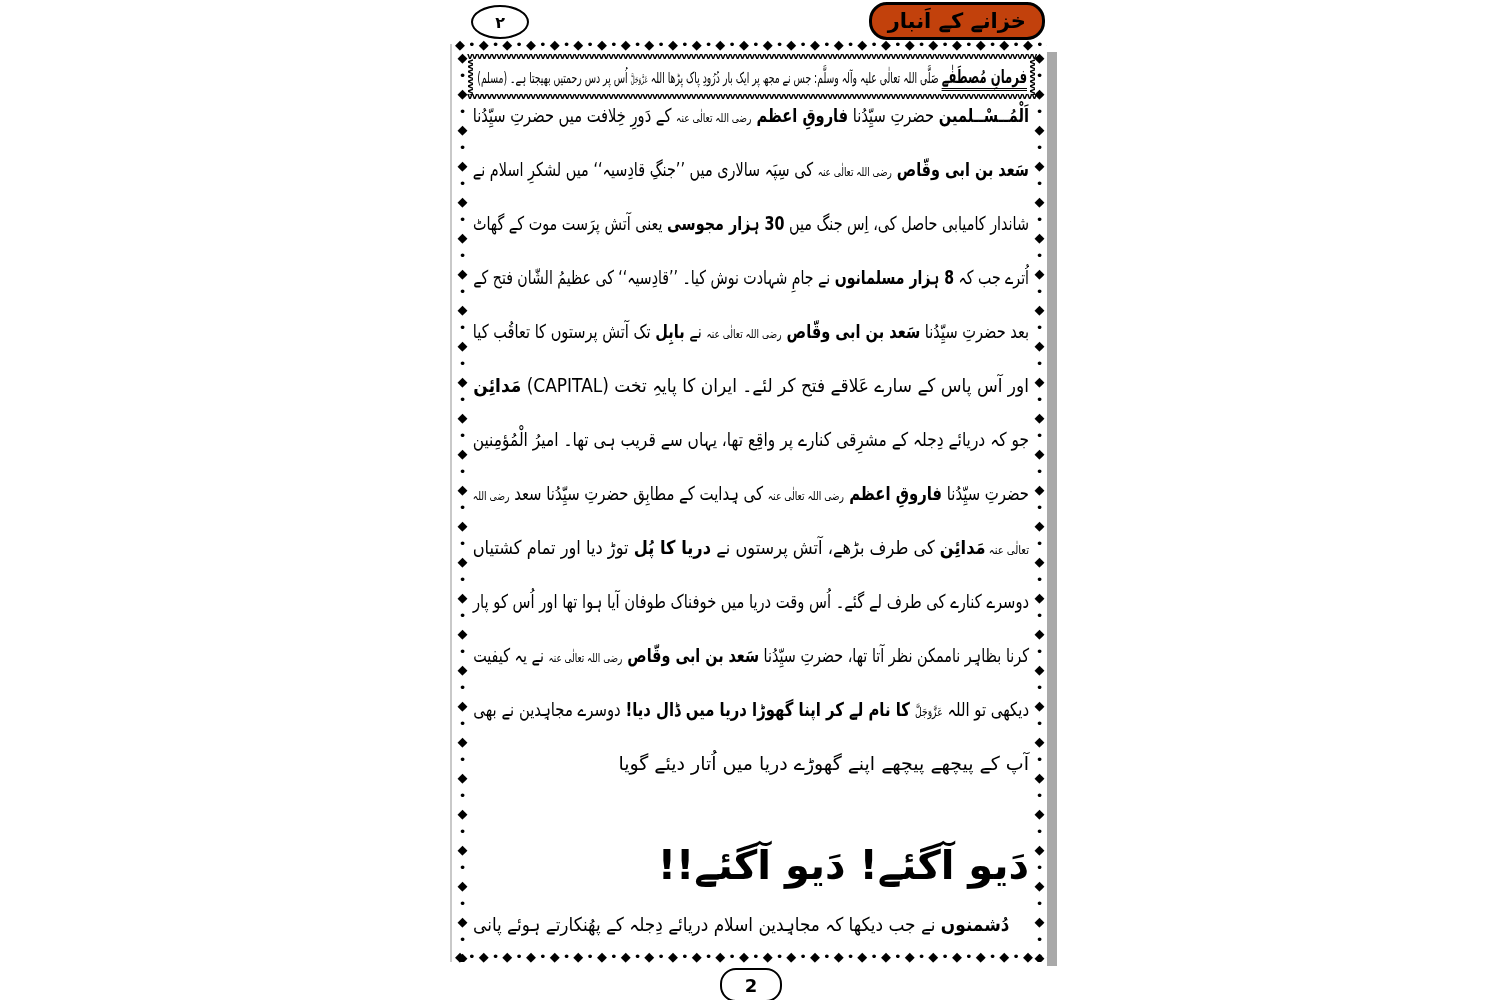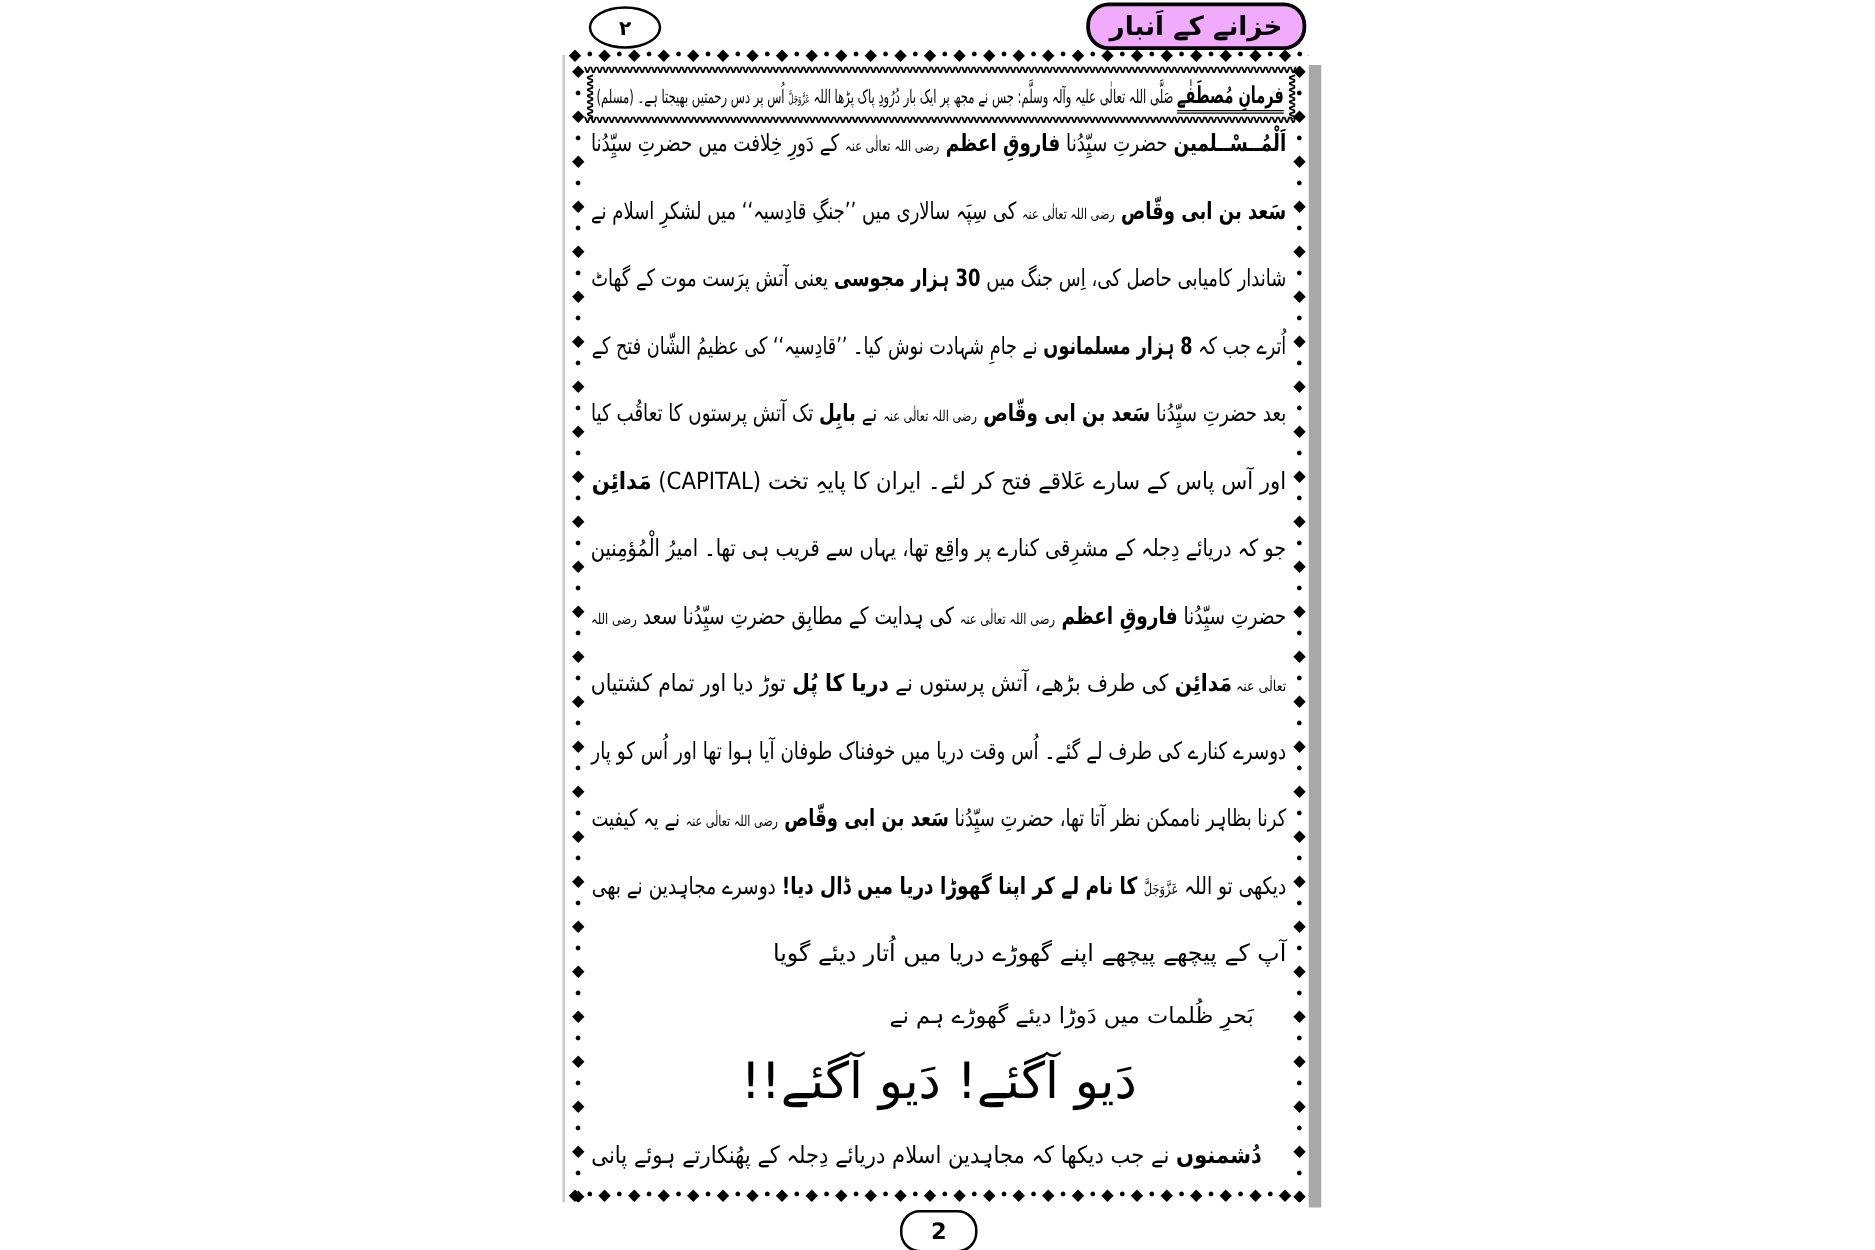--- a/index.html
+++ b/index.html
@@ -3,21 +3,21 @@
 <meta charset="utf-8">
 <style>
   html,body{margin:0;padding:0;background:#ffffff;}
   .canvas{position:relative;width:1500px;height:1000px;background:#ffffff;overflow:hidden;
           font-family:"DejaVu Sans",sans-serif;color:#000;}
   .page{position:absolute;left:455px;top:0;width:592px;height:1000px;direction:rtl;}
 
   
   .title-box{position:absolute;top:2px;right:2px;height:30px;border:3px solid #000;
              border-radius:18px;padding:1px 16px;display:flex;align-items:center;justify-content:center;
-             font-weight:bold;font-size:21px;background:#f0abfc;z-index:3;}
+             font-weight:bold;font-size:21px;background:#c2410c;z-index:3;}
   .pnum-oval{position:absolute;top:5px;left:16px;width:54px;height:30px;border:2.5px solid #000;
              border-radius:50%;display:flex;align-items:center;justify-content:center;
              font-size:16px;font-weight:bold;background:#fff;z-index:3;}
 
   
   .hband{position:absolute;left:0;width:592px;height:15px;line-height:14px;font-size:13px;
          letter-spacing:3px;white-space:nowrap;overflow:hidden;text-align:center;direction:ltr;}
   .hband.top{top:38px;}
   .hband.bottom{top:950px;}
   .vband{position:absolute;top:50px;height:912px;width:15px;writing-mode:vertical-rl;
@@ -40,21 +40,21 @@
   .hadith-line{position:absolute;top:8px;bottom:8px;left:10px;right:10px;display:block;
                line-height:32px;font-size:15px;white-space:nowrap;text-align:center;}
 
   
   .body{position:absolute;top:88px;left:18px;right:18px;}
   .bl{height:54px;line-height:54px;font-size:19px;white-space:nowrap;overflow:visible;
       text-align:justify;text-align-last:justify;}
   .bl.short{text-align:center;text-align-last:right;}
   .verse{height:44px;display:flex;direction:rtl;justify-content:space-between;align-items:center;
          padding:0 26px;font-size:18px;white-space:nowrap;}
-  .headline{height:66px;line-height:62px;text-align:center;font-size:40px;font-weight:normal;
+  .headline{height:66px;line-height:62px;text-align:right;font-size:40px;font-weight:bold;
             white-space:nowrap;}
   .footline{height:48px;line-height:48px;font-size:19px;white-space:nowrap;text-align:right;
             padding-right:22px;}
 
   
   .seg-n{font-weight:normal;}
   .seg-b{font-weight:bold;}
   .seg-sm{font-size:0.62em;font-weight:normal;}
   .seg-lbl{font-weight:bold;font-size:1.25em;border-bottom:3px double #000;padding-bottom:1px;}
 
@@ -99,21 +99,20 @@
       <div class="bl fit" style="transform-origin: right center; transform: scaleX(0.766897);"><span class="seg-n">بعد حضرتِ سیِّدُنا </span><span class="seg-b">سَعد بن ابی وقّاص </span><span class="seg-sm">رضی اللہ تعالٰی عنہ</span><span class="seg-n"> نے </span><span class="seg-b">بابِل</span><span class="seg-n"> تک آتش پرستوں کا تعاقُب کیا</span></div>
       <div class="bl fit" style="transform-origin: right center; transform: scaleX(0.89533);"><span class="seg-n">اور آس پاس کے سارے عَلاقے فتح کر لئے۔ ایران کا پایہِ تخت (CAPITAL) </span><span class="seg-b">مَدائِن</span></div>
       <div class="bl fit" style="transform-origin: right center; transform: scaleX(0.812865);"><span class="seg-n">جو کہ دریائے دِجلہ کے مشرِقی کنارے پر واقِع تھا، یہاں سے قریب ہی تھا۔ امیرُ الْمُؤمِنین</span></div>
       <div class="bl fit" style="transform-origin: right center; transform: scaleX(0.780899);"><span class="seg-n">حضرتِ سیِّدُنا </span><span class="seg-b">فاروقِ اعظم </span><span class="seg-sm">رضی اللہ تعالٰی عنہ</span><span class="seg-n"> کی ہِدایت کے مطابِق حضرتِ سیِّدُنا سعد </span><span class="seg-sm">رضی اللہ</span></div>
       <div class="bl fit" style="transform-origin: right center; transform: scaleX(0.854071);"><span class="seg-sm">تعالٰی عنہ </span><span class="seg-b">مَدائِن</span><span class="seg-n"> کی طرف بڑھے، آتش پرستوں نے </span><span class="seg-b">دریا کا پُل</span><span class="seg-n"> توڑ دیا اور تمام کشتیاں</span></div>
       <div class="bl fit" style="transform-origin: right center; transform: scaleX(0.772222);"><span class="seg-n">دوسرے کنارے کی طرف لے گئے۔ اُس وقت دریا میں خوفناک طوفان آیا ہوا تھا اور اُس کو پار</span></div>
       <div class="bl fit" style="transform-origin: right center; transform: scaleX(0.755435);"><span class="seg-n">کرنا بظاہِر ناممکن نظر آتا تھا، حضرتِ سیِّدُنا </span><span class="seg-b">سَعد بن ابی وقّاص </span><span class="seg-sm">رضی اللہ تعالٰی عنہ</span><span class="seg-n"> نے یہ کیفیت</span></div>
       <div class="bl fit" style="transform-origin: right center; transform: scaleX(0.780899);"><span class="seg-n">دیکھی تو اللہ </span><span class="seg-sm">عَزَّوَجَلَّ</span><span class="seg-b"> کا نام لے کر اپنا گھوڑا دریا میں ڈال دیا!</span><span class="seg-n"> دوسرے مجاہِدین نے بھی</span></div>
       <div class="bl short fit"><span class="seg-n">آپ کے پیچھے پیچھے اپنے گھوڑے دریا میں اُتار دیئے گویا</span></div>
       <div class="verse">
-        <span>بَحرِ ظُلمات میں دَوڑا دیئے گھوڑے ہم نے</span>
       </div>
       <div class="headline fit">دَیو آگئے! دَیو آگئے!!</div>
       <div class="footline fit" style="transform-origin: right center; transform: scaleX(0.8896);"><span class="seg-b">دُشمنوں</span><span class="seg-n"> نے جب دیکھا کہ مجاہِدین اسلام دریائے دِجلہ کے پھُنکارتے ہوئے پانی</span></div>
     </div>
 
     <div class="pnum-pill">
       <span>2</span>
     </div>
 
   </div>

